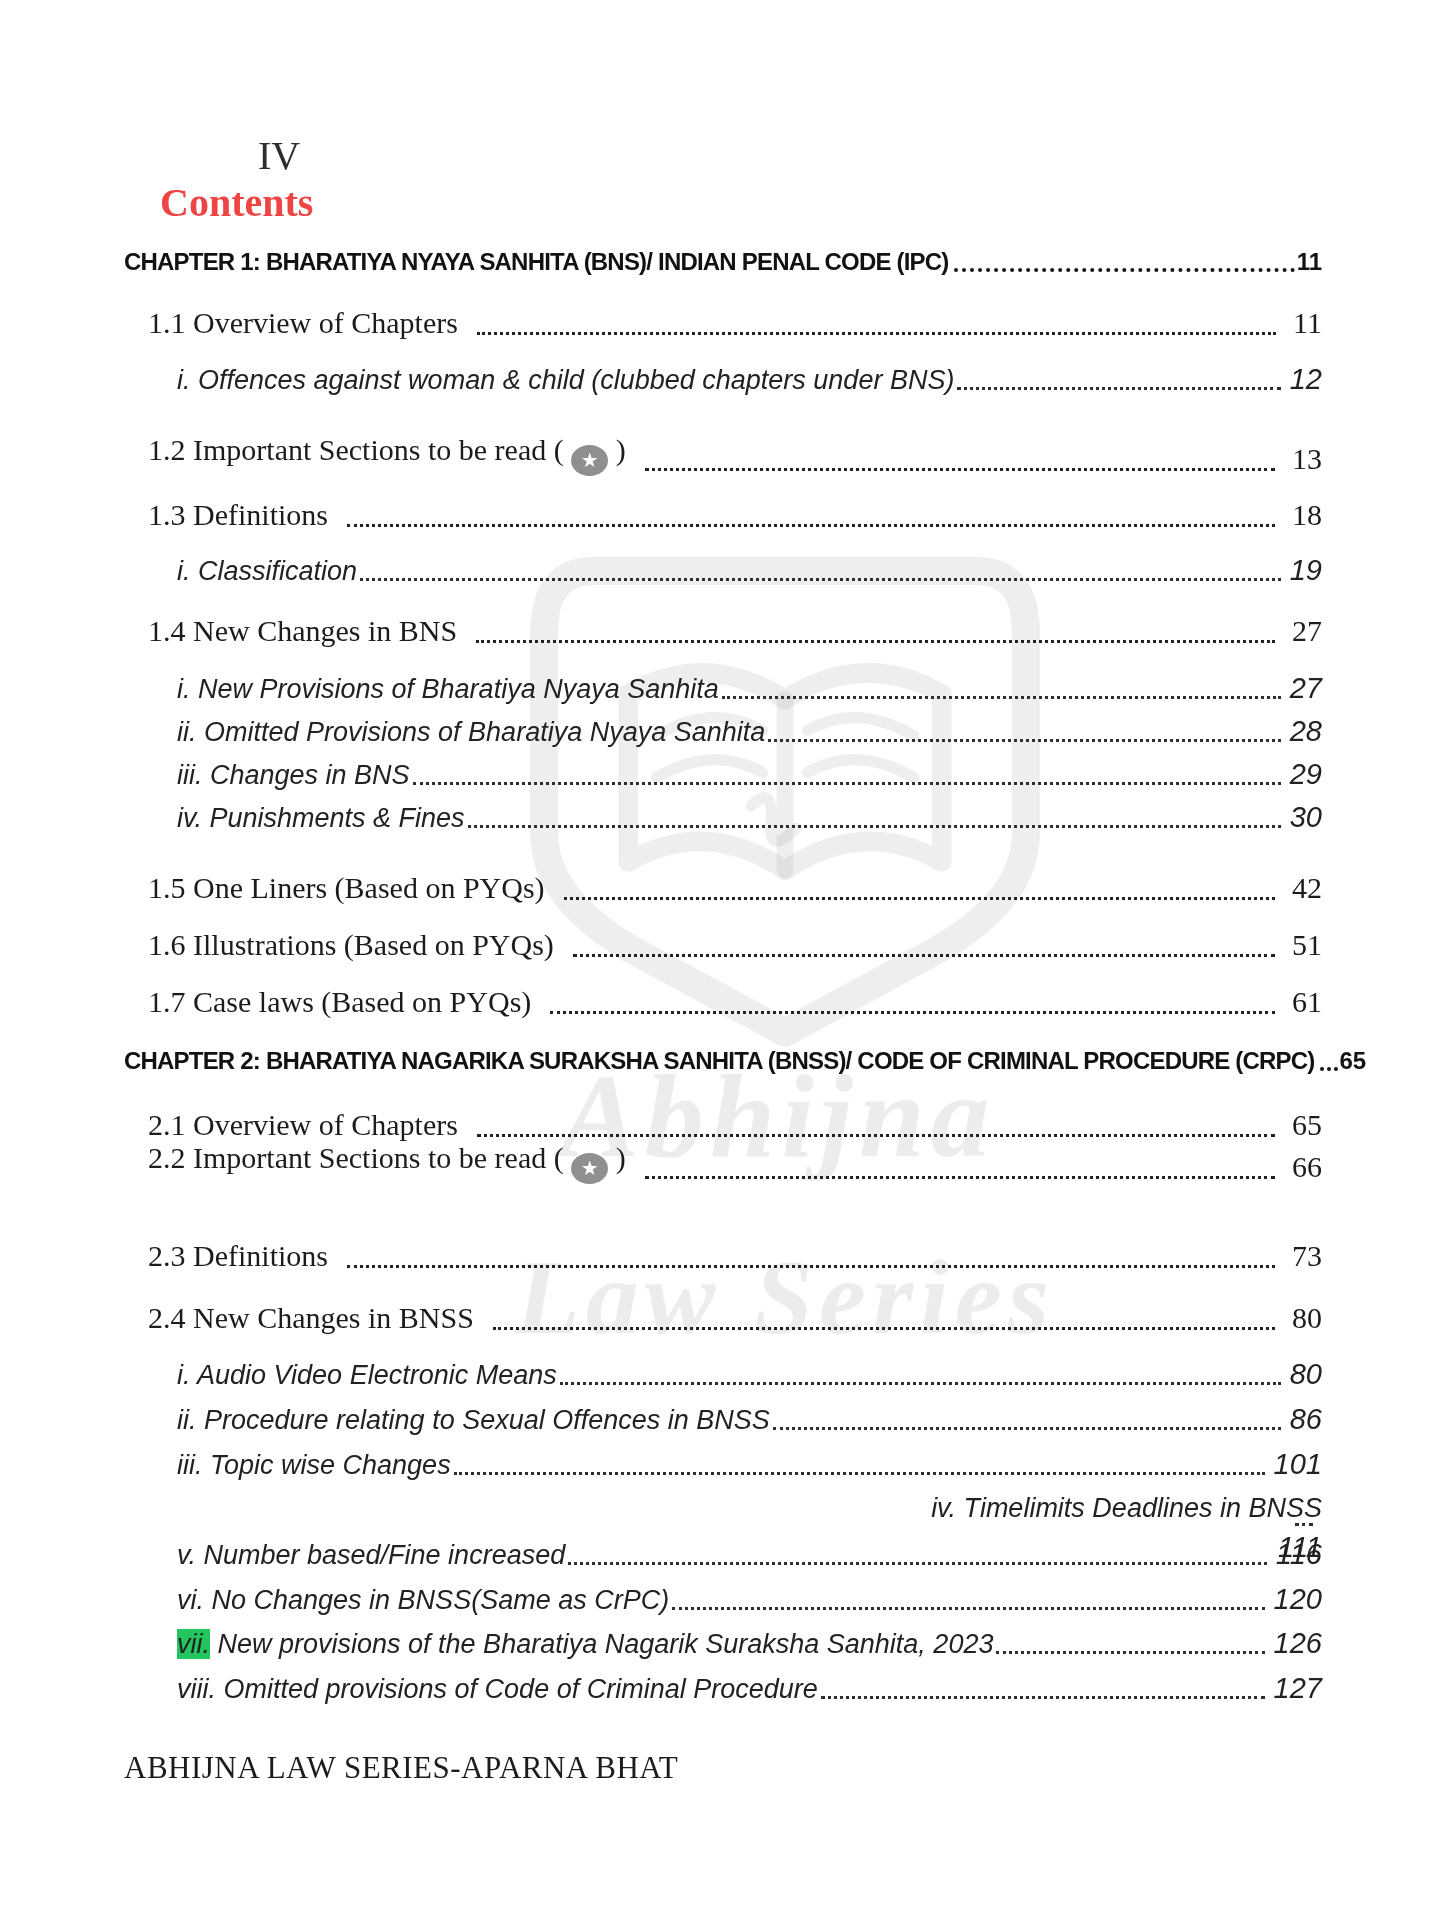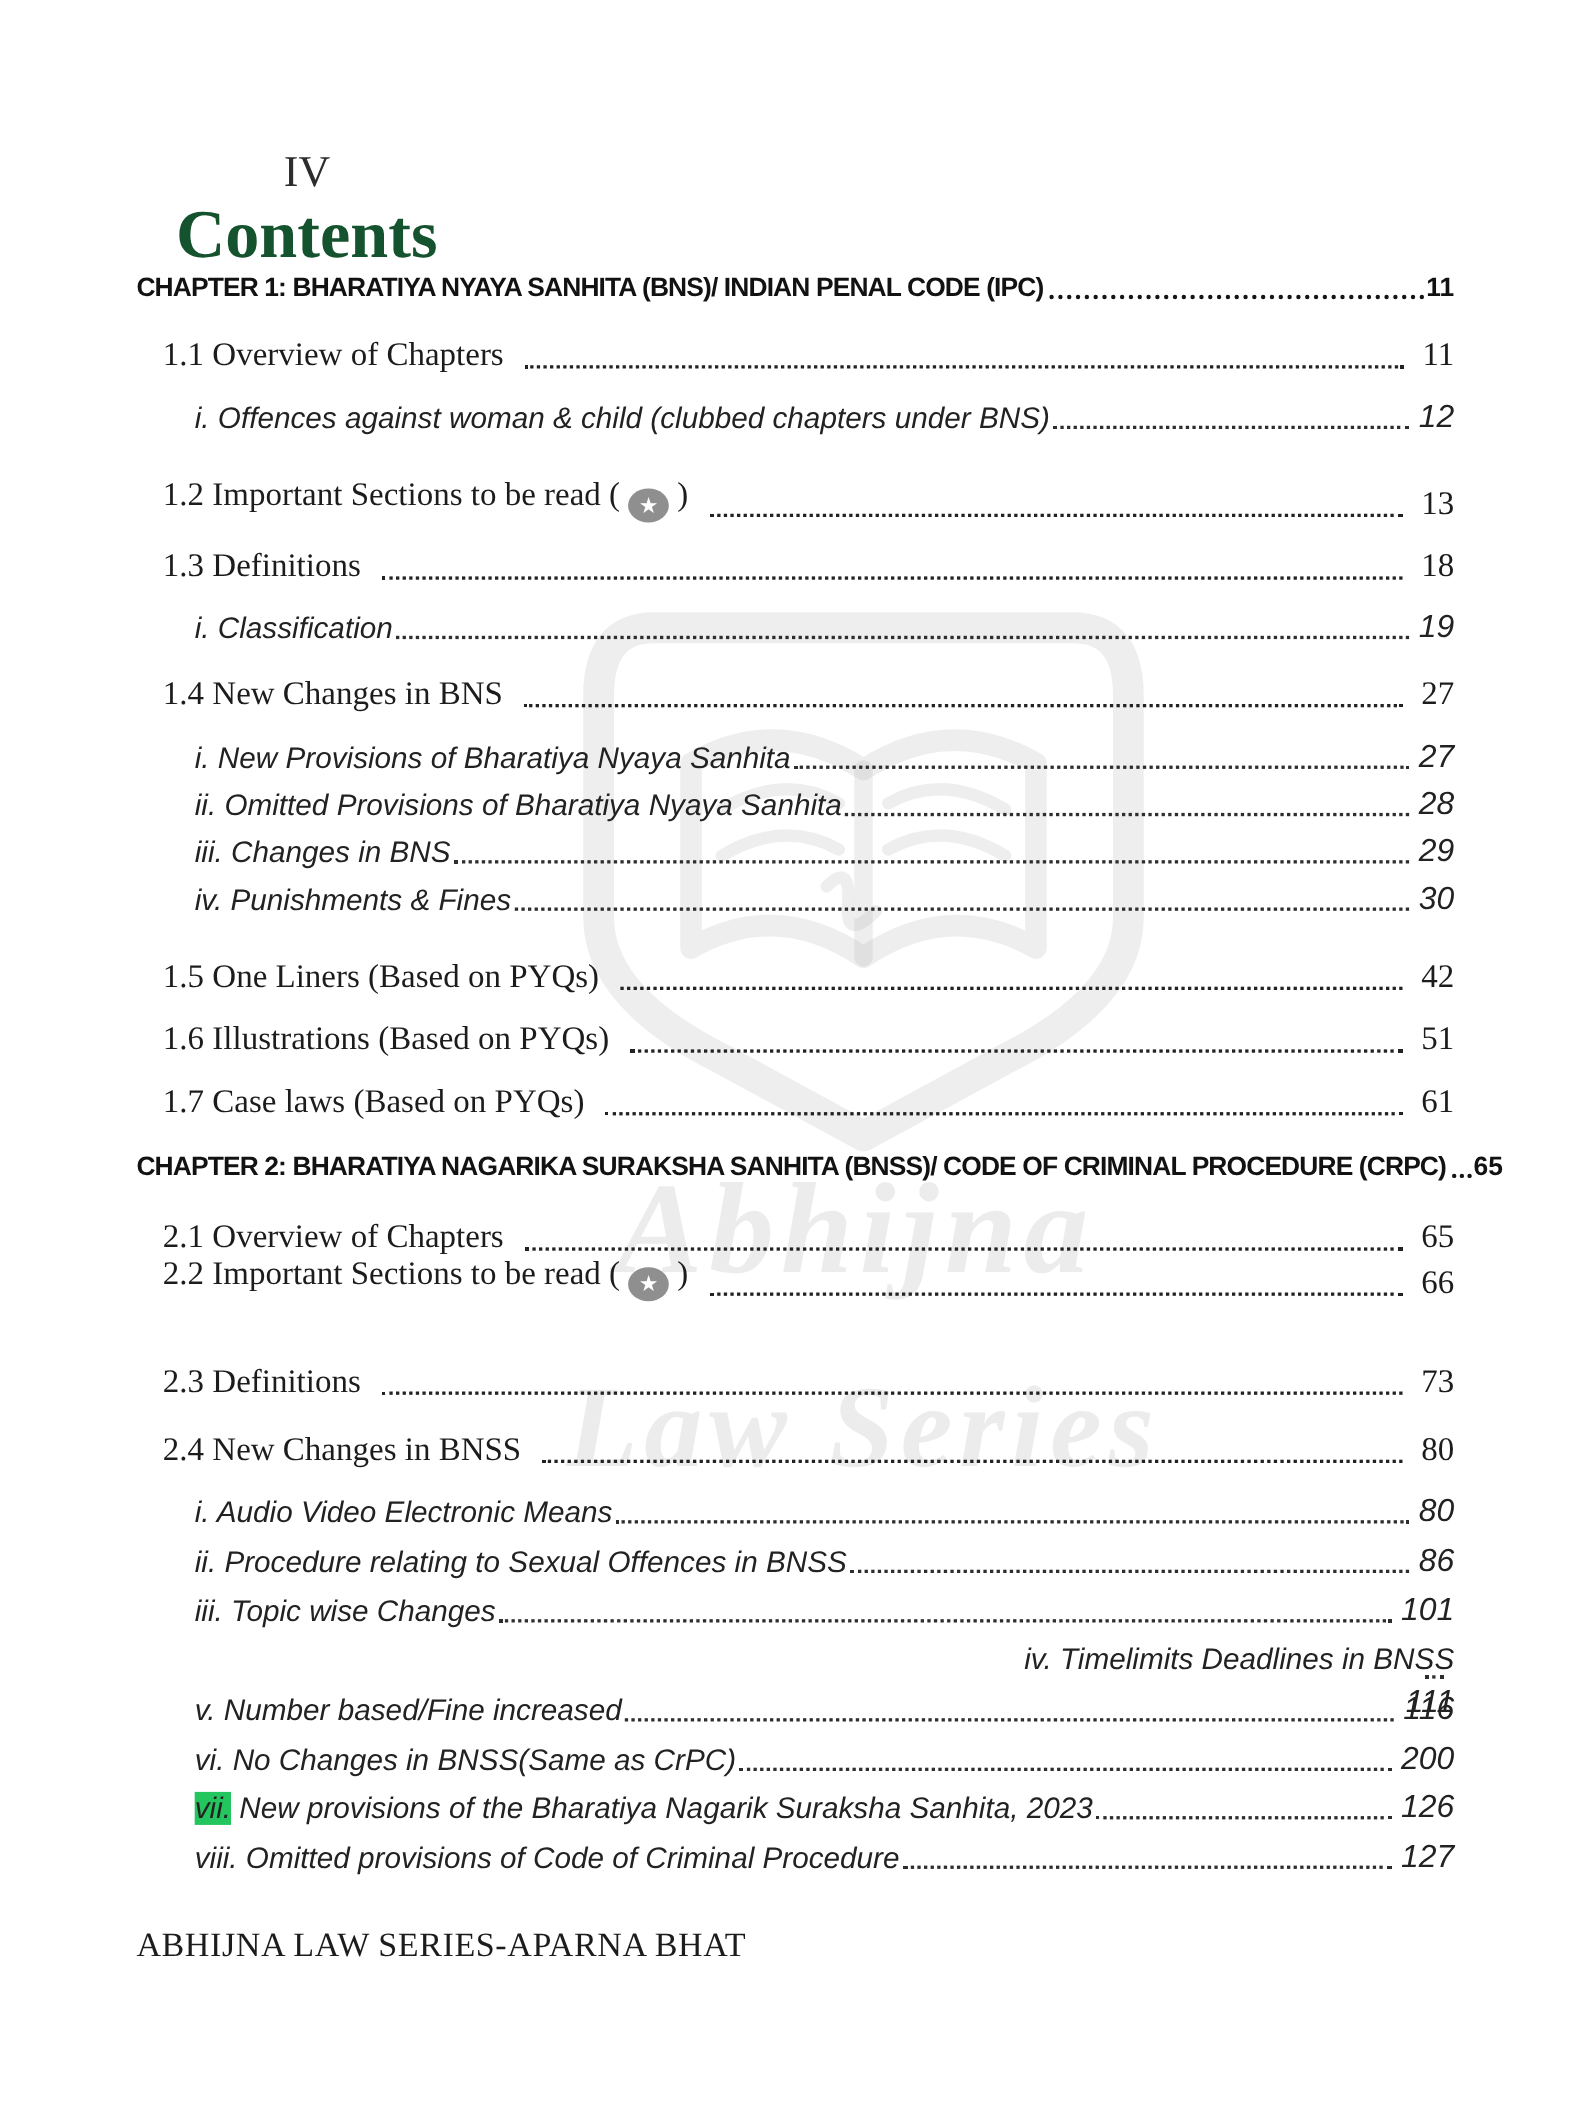--- a/index.html
+++ b/index.html
@@ -12,21 +12,21 @@
   .wm-logo { position:absolute; left:505px; top:520px; width:560px; height:555px; }
   .wm-text {
     position:absolute; font-family:"Liberation Serif", serif; font-style:italic; font-weight:bold;
     color:rgba(70,70,70,0.10); white-space:nowrap; letter-spacing:6px; line-height:1;
   }
   .wm-1 { left:560px; top:1058px; font-size:118px; }
   .wm-2 { left:515px; top:1245px; font-size:106px; }
 
   
   .pagemark { position:absolute; left:258px; top:136px; font-size:40px; line-height:1; color:#2d2d2d; }
-  .title { position:absolute; left:160px; top:183px; margin:0; font-size:62px; line-height:1; font-weight:bold; color:#14532d; }
+  .title { position:absolute; left:160px; top:183px; margin:0; font-size:40px; line-height:1; font-weight:bold; color:#ef4444; }
   .footer { position:absolute; left:124px; top:1752px; font-size:31px; line-height:1; letter-spacing:0.5px; color:#1c1c1c; }
 
   
   .toc-row {
     position:absolute; right:123px; display:flex; align-items:flex-end; line-height:1.12;
   }
   .toc-row .lbl { white-space:nowrap; }
   .toc-row .dots { flex:1 1 auto; min-width:18px; }
   .toc-row .pg { white-space:nowrap; }
 
@@ -191,21 +191,21 @@
         <span class="pg">111</span>
       </div>
       <div class="toc-row subsection" style="top: 1538px;">
         <span class="lbl">v. Number based/Fine increased</span>
         <span class="dots"></span>
         <span class="pg">116</span>
       </div>
       <div class="toc-row subsection" style="top: 1583px;">
         <span class="lbl">vi. No Changes in BNSS(Same as CrPC)</span>
         <span class="dots"></span>
-        <span class="pg">200</span>
+        <span class="pg">120</span>
       </div>
       <div class="toc-row subsection" style="top: 1627px;">
         <span class="lbl"><span class="hl">vii.</span> New provisions of the Bharatiya Nagarik Suraksha Sanhita, 2023</span>
         <span class="dots"></span>
         <span class="pg">126</span>
       </div>
       <div class="toc-row subsection" style="top: 1672px;">
         <span class="lbl">viii. Omitted provisions of Code of Criminal Procedure</span>
         <span class="dots"></span>
         <span class="pg">127</span>

